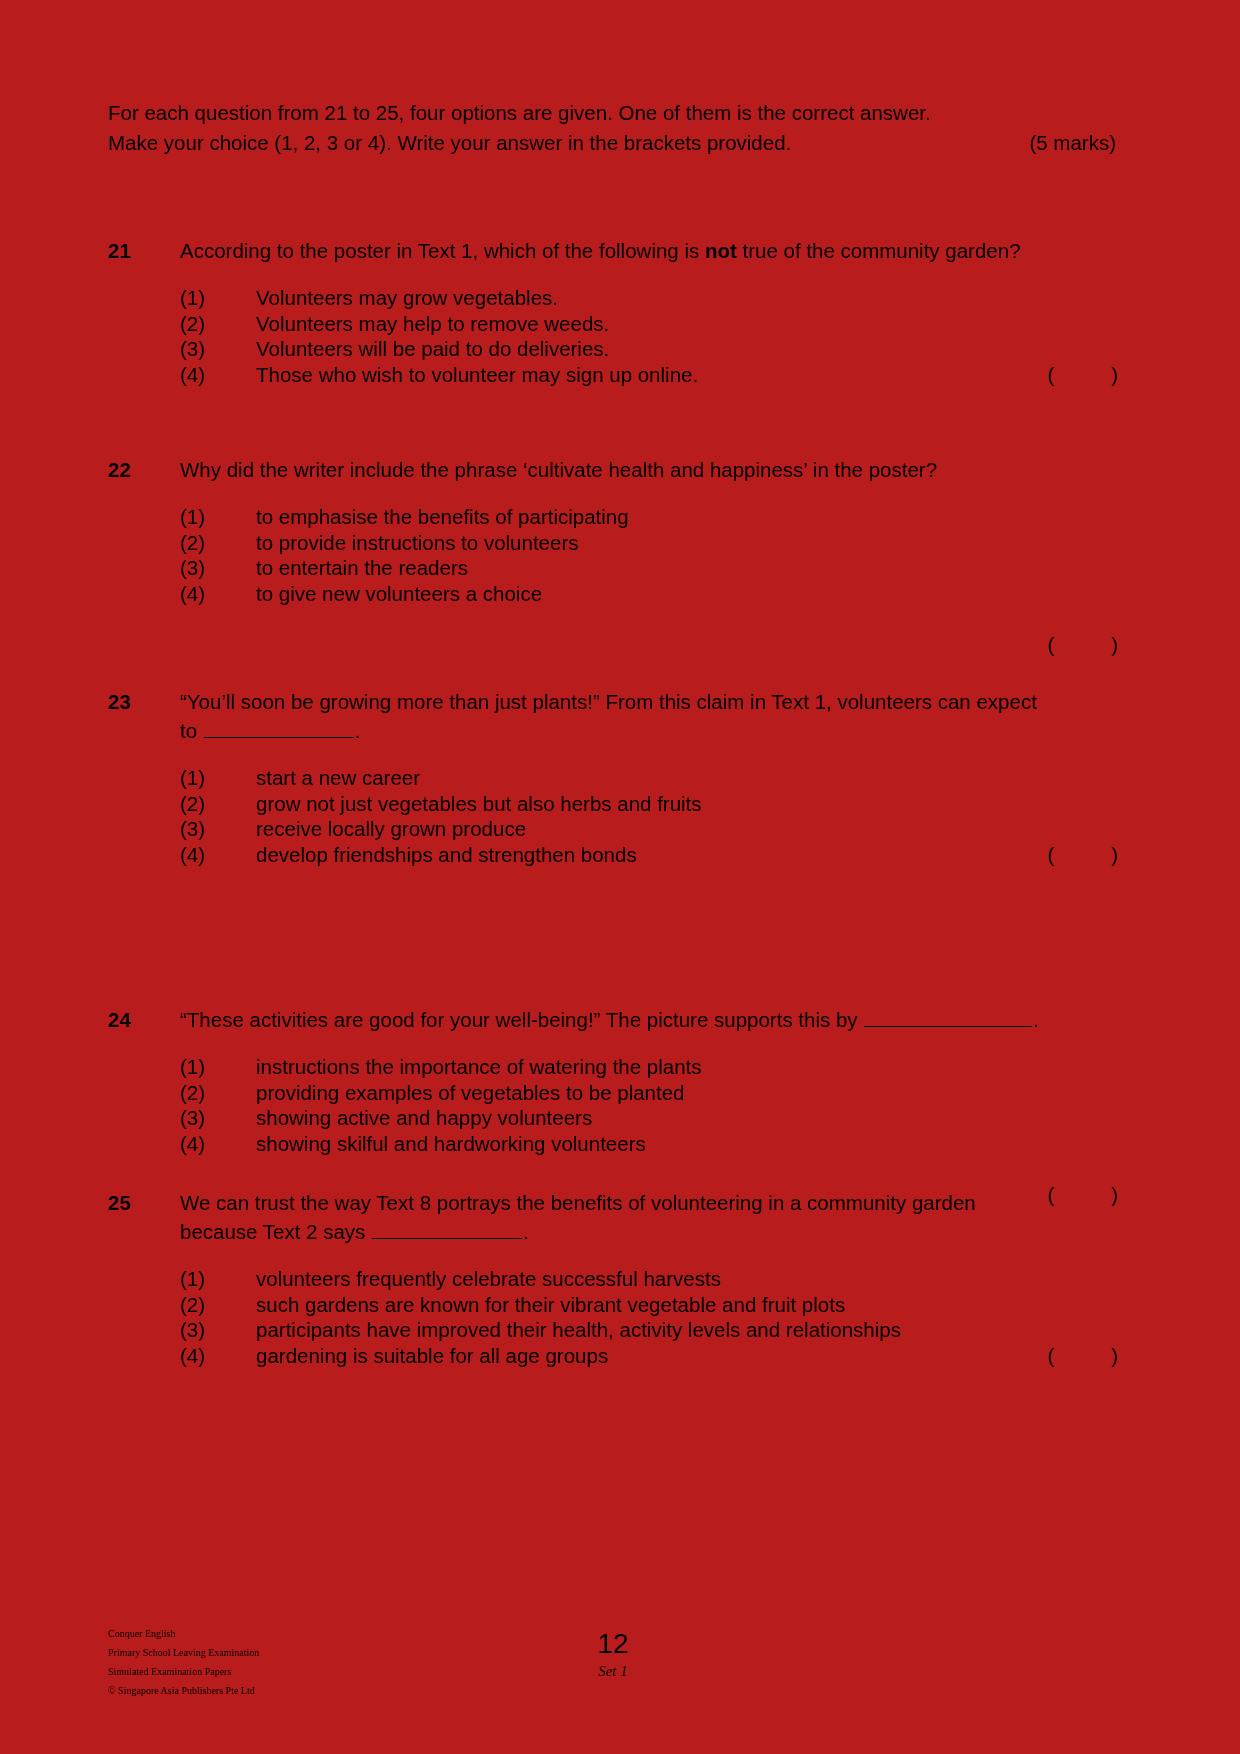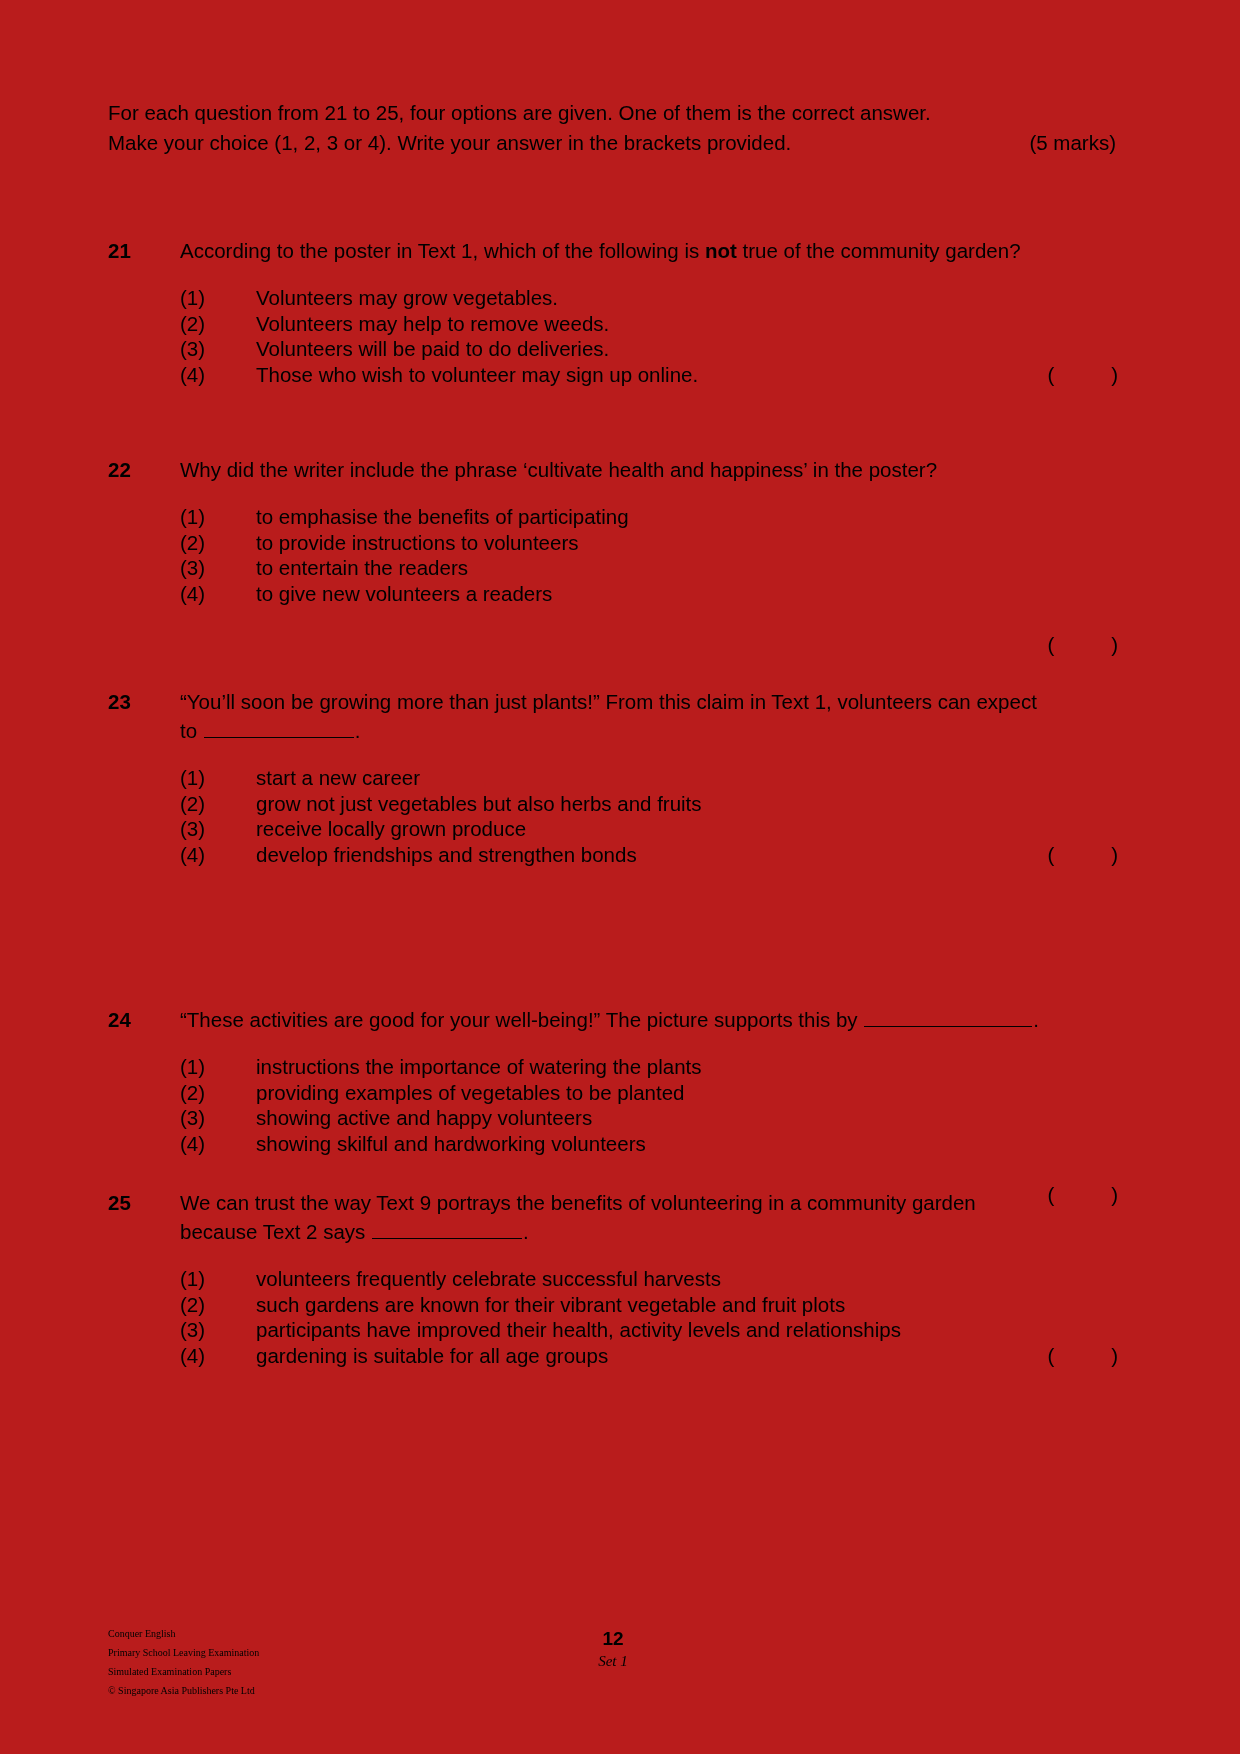--- a/index.html
+++ b/index.html
@@ -131,22 +131,22 @@
   }
   .footer-center {
     position: absolute;
     left: 0;
     right: 0;
     top: 4px;
     text-align: center;
   }
   .footer-page-num {
     font-family: "Liberation Sans", sans-serif;
-    font-weight: bold;
-    font-size: 19px;
+    font-weight: normal;
+    font-size: 28px;
     display: block;
   }
   .footer-set {
     font-family: "Liberation Serif", serif;
     font-style: italic;
     font-size: 15px;
     display: block;
     margin-top: 3px;
   }
 </style>
@@ -202,21 +202,21 @@
       <div class="opt-row">
         <span class="opt-num">(2)</span>
         <span class="opt-text">to provide instructions to volunteers</span>
       </div>
       <div class="opt-row">
         <span class="opt-num">(3)</span>
         <span class="opt-text">to entertain the readers</span>
       </div>
       <div class="opt-row">
         <span class="opt-num">(4)</span>
-        <span class="opt-text">to give new volunteers a readers</span>
+        <span class="opt-text">to give new volunteers a choice</span>
       </div>
       <span class="brackets-inline" style="top:128px;">(          )</span>
     </div>
   </div>
 
   <div class="question" style="top:687px;">
     <div class="q-head">
       <span class="q-num">23</span>
       <span class="q-stem"><span>“You’ll soon be growing more than just plants!” From this claim in Text 1, volunteers can expect</span><br><span>to </span><span class="blank blank-md"></span><span>.</span></span>
     </div>
@@ -263,21 +263,21 @@
         <span class="opt-num">(4)</span>
         <span class="opt-text">showing skilful and hardworking volunteers</span>
       </div>
       <span class="brackets-inline" style="top:128px;">(          )</span>
     </div>
   </div>
 
   <div class="question" style="top:1188px;">
     <div class="q-head">
       <span class="q-num">25</span>
-      <span class="q-stem justify"><span>We can trust the way Text 9 portrays the benefits of volunteering in a community garden</span><br><span>because Text 2 says </span><span class="blank blank-md"></span><span>.</span></span>
+      <span class="q-stem justify"><span>We can trust the way Text 8 portrays the benefits of volunteering in a community garden</span><br><span>because Text 2 says </span><span class="blank blank-md"></span><span>.</span></span>
     </div>
     <div class="options">
       <div class="opt-row">
         <span class="opt-num">(1)</span>
         <span class="opt-text">volunteers frequently celebrate successful harvests</span>
       </div>
       <div class="opt-row">
         <span class="opt-num">(2)</span>
         <span class="opt-text">such gardens are known for their vibrant vegetable and fruit plots</span>
       </div>

